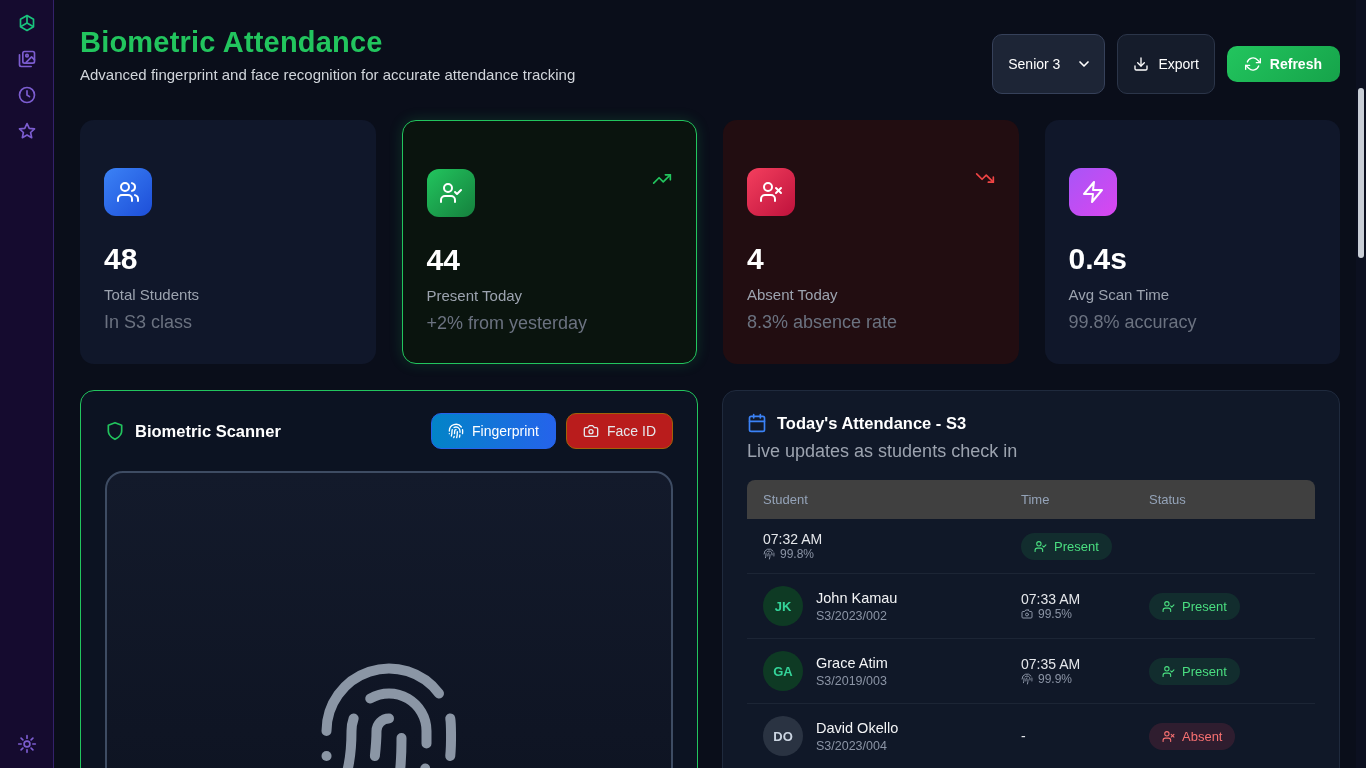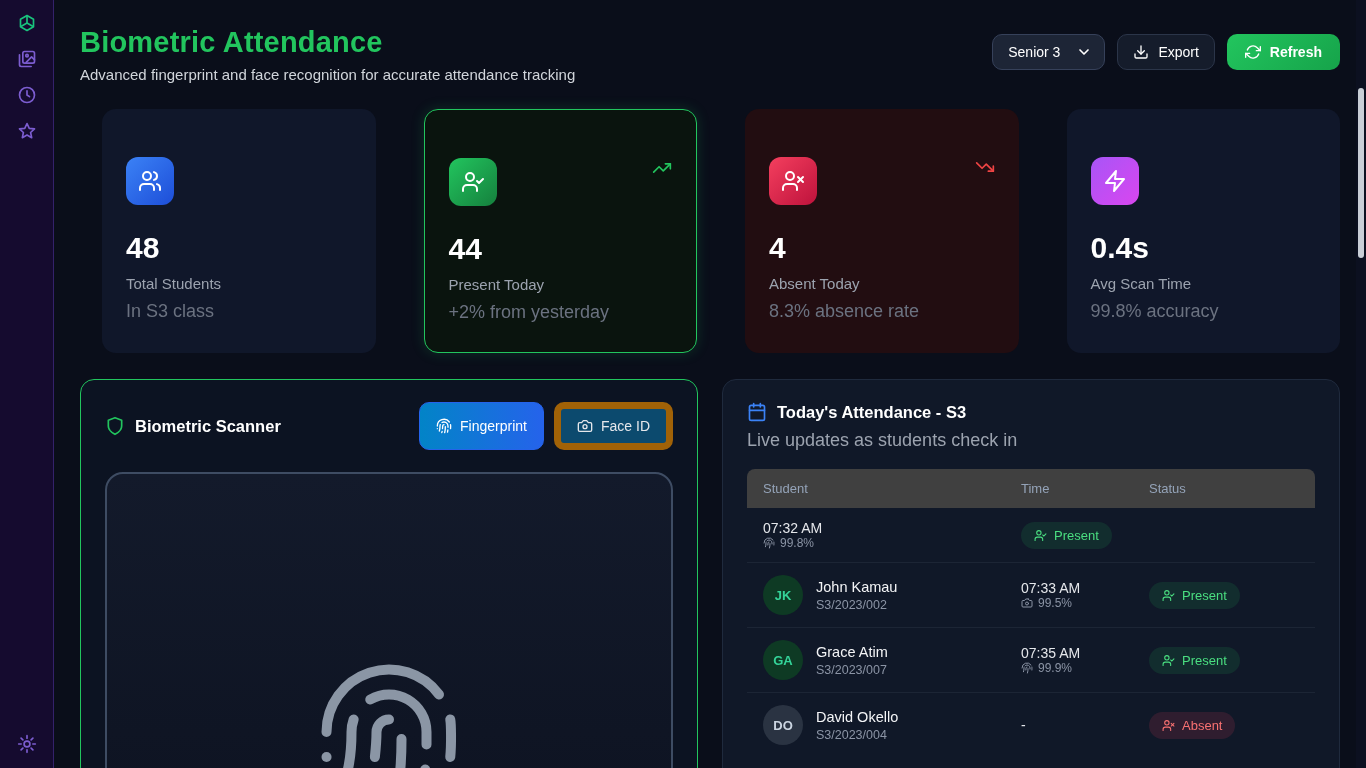--- a/index.html
+++ b/index.html
@@ -27,32 +27,32 @@
   .main { flex: 1; padding: 26px 26px 0 26px; overflow: hidden; }
 
   .topbar { display: flex; justify-content: space-between; align-items: flex-start; margin-bottom: 26px; }
   .page-title { font-size: 29px; font-weight: 700; color: #22c55e; letter-spacing: .2px; }
   .page-subtitle { margin-top: 7px; font-size: 15px; color: #d1d5db; }
 
   .controls { display: flex; gap: 12px; align-items: center; margin-top: 8px; }
   .ctl {
     display: inline-flex; align-items: center; gap: 9px;
     font-size: 14px; color: #ffffff; border-radius: 10px;
-    padding: 9px 15px; cursor: pointer; font-family: inherit;
+    padding: 21px 15px; cursor: pointer; font-family: inherit;
   }
   .ctl svg { width: 16px; height: 16px; }
   .class-select { background: #1d2536; border: 1px solid #36415a; gap: 16px; padding-right: 12px; }
   .export-btn { background: #151c2b; border: 1px solid #2b3549; }
   .refresh-btn { background: linear-gradient(135deg, #22c55e, #16a34a); border: none; font-weight: 600; padding: 10px 18px; }
 
   
   .stats { display: grid; grid-template-columns: repeat(4, 1fr); gap: 26px; margin-bottom: 26px; }
   .stat-card {
     position: relative; height: 244px; border-radius: 14px;
-    background: #10172a; padding: 48px 36px 24px 24px; margin-left: 22px;
+    background: #10172a; padding: 48px 36px 24px 24px;
   }
   .stat-card.card-present {
     background: #0a140e; border: 1.5px solid #22c55e;
     box-shadow: 0 0 14px rgba(34,197,94,.18);
   }
   .stat-card.card-absent { background: #220d11; }
   .stat-icon {
     width: 48px; height: 48px; border-radius: 12px; color: #fff;
     display: flex; align-items: center; justify-content: center;
   }
@@ -78,21 +78,21 @@
   }
   .panel-head { display: flex; justify-content: space-between; align-items: center; }
   .panel-title-wrap { display: flex; align-items: center; gap: 10px; }
   .panel-title { font-size: 16.5px; font-weight: 700; color: #ffffff; }
   .shield-ic { color: #22c55e; display:flex; }
   .shield-ic svg { width: 20px; height: 20px; }
   .tabs { display: flex; gap: 10px; }
   .tab {
     display: inline-flex; align-items: center; gap: 8px;
     font-size: 14px; border-radius: 10px; padding: 9px 16px; cursor: pointer;
-    background: #0c4a6e; border: 7px solid #a16207; color: #e5e7eb; font-family: inherit;
+    background: #b91c1c; border: 1px solid #a16207; color: #e5e7eb; font-family: inherit;
   }
   .tab svg { width: 16px; height: 16px; }
   .tab.active {
     background: linear-gradient(90deg, #0284c7, #2563eb);
     border: 1px solid #2563eb; color: #ffffff;
   }
   .scan-area {
     margin-top: 22px; height: 520px; border-radius: 18px;
     border: 2px solid #3e4c63;
     background: linear-gradient(180deg, #131a2b 0%, #0b101d 100%);
@@ -415,21 +415,21 @@
                 <span>Present</span>
               </span>
             </div>
           </div>
 
           <div class="t-row">
             <div class="t-student">
               <div class="avatar">GA</div>
               <div>
                 <div class="t-name">Grace Atim</div>
-                <div class="t-id">S3/2023/007</div>
+                <div class="t-id">S3/2019/003</div>
               </div>
             </div>
             <div>
               <div class="t-time-main">07:35 AM</div>
               <div class="t-time-sub">
                 <svg viewBox="0 0 24 24" fill="none" stroke="currentColor" stroke-width="2" stroke-linecap="round">
                     <path d="M2 12a10 10 0 0 1 18-6"></path>
                     <path d="M21.8 16c.2-2 .131-5.354 0-6"></path>
                     <path d="M9 6.8a6 6 0 0 1 9 5.2v2"></path>
                     <path d="M5 19.5C5.5 18 6 15 6 12a6 6 0 0 1 .34-2"></path>

